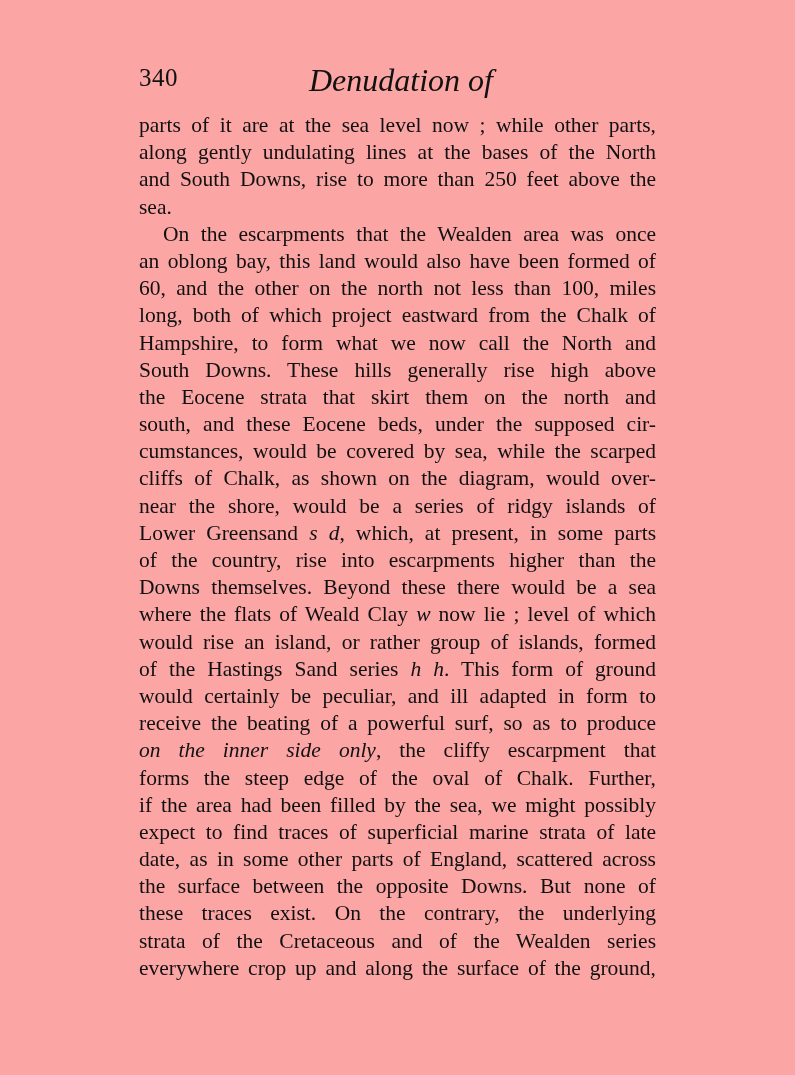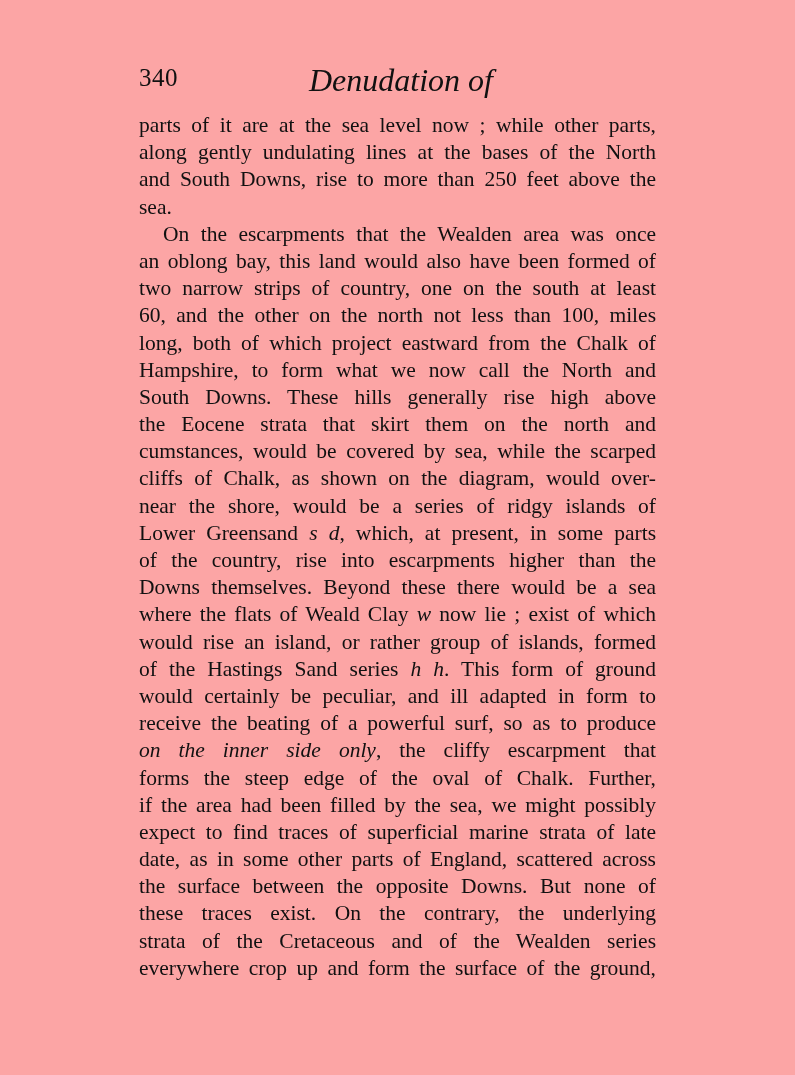--- a/index.html
+++ b/index.html
@@ -83,40 +83,40 @@
     <span class="running-head">Denudation of</span>
   </div>
 
   <div class="body-text">
     <span class="line">parts of it are at the sea level now ; while other parts,</span>
     <span class="line">along gently undulating lines at the bases of the North</span>
     <span class="line">and South Downs, rise to more than 250 feet above the</span>
     <span class="line last">sea.</span>
     <span class="line indent">On the escarpments that the Wealden area was once</span>
     <span class="line">an oblong bay, this land would also have been formed of</span>
-    <span class="line">two narrow strips of country, one on the south at least</span>
     <span class="line">60, and the other on the north not less than 100, miles</span>
     <span class="line">long, both of which project eastward from the Chalk of</span>
     <span class="line">Hampshire, to form what we now call the North and</span>
     <span class="line">South Downs. These hills generally rise high above</span>
     <span class="line">the Eocene strata that skirt them on the north and</span>
+    <span class="line">south, and these Eocene beds, under the supposed cir-</span>
     <span class="line">cumstances, would be covered by sea, while the scarped</span>
     <span class="line">cliffs of Chalk, as shown on the diagram, would over-</span>
     <span class="line">near the shore, would be a series of ridgy islands of</span>
     <span class="line"><span>Lower Greensand </span><span class="it">s d</span><span>, which, at present, in some parts</span></span>
     <span class="line">of the country, rise into escarpments higher than the</span>
     <span class="line">Downs themselves. Beyond these there would be a sea</span>
-    <span class="line"><span>where the flats of Weald Clay </span><span class="it">w</span><span> now lie ; exist of which</span></span>
+    <span class="line"><span>where the flats of Weald Clay </span><span class="it">w</span><span> now lie ; level of which</span></span>
     <span class="line">would rise an island, or rather group of islands, formed</span>
     <span class="line"><span>of the Hastings Sand series </span><span class="it">h h</span><span>. This form of ground</span></span>
     <span class="line">would certainly be peculiar, and ill adapted in form to</span>
     <span class="line">receive the beating of a powerful surf, so as to produce</span>
     <span class="line"><span></span><span class="it">on the inner side only</span><span>, the cliffy escarpment that</span></span>
     <span class="line">forms the steep edge of the oval of Chalk. Further,</span>
     <span class="line">if the area had been filled by the sea, we might possibly</span>
     <span class="line">expect to find traces of superficial marine strata of late</span>
     <span class="line">date, as in some other parts of England, scattered across</span>
     <span class="line">the surface between the opposite Downs. But none of</span>
     <span class="line">these traces exist. On the contrary, the underlying</span>
     <span class="line">strata of the Cretaceous and of the Wealden series</span>
-    <span class="line">everywhere crop up and form the surface of the ground,</span>
+    <span class="line">everywhere crop up and along the surface of the ground,</span>
   </div>
 </div>
 
 </body></html>

